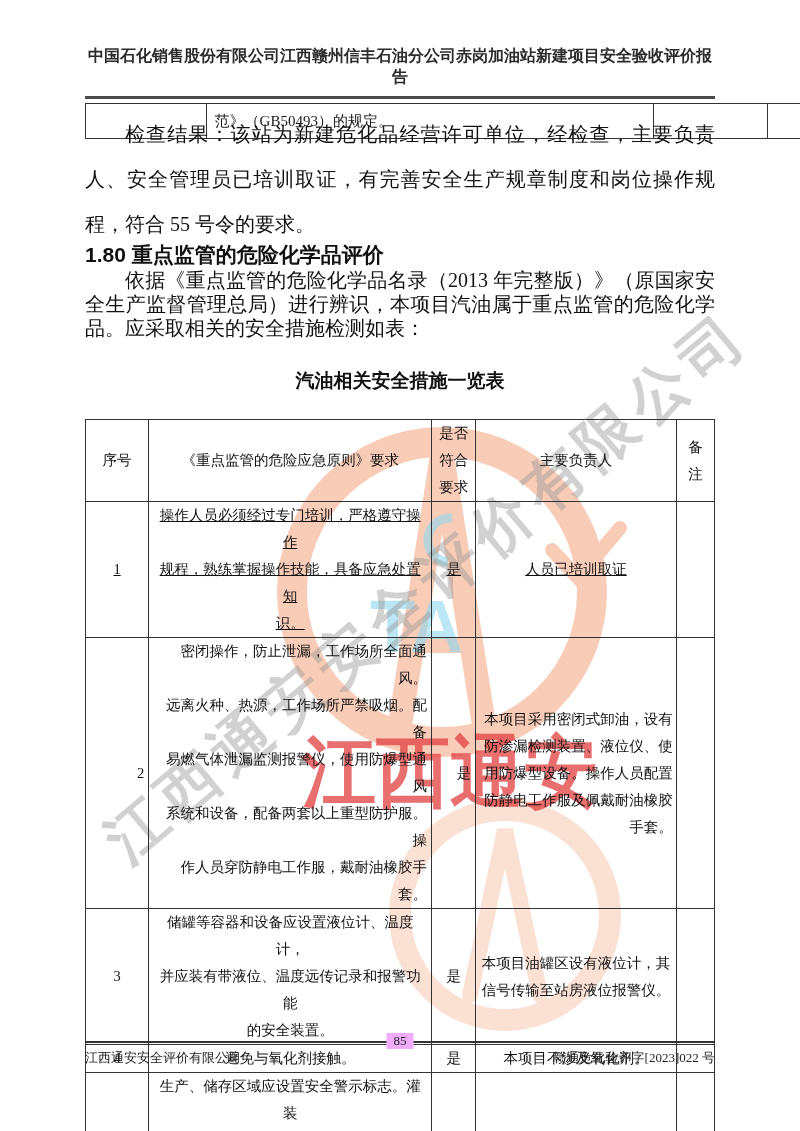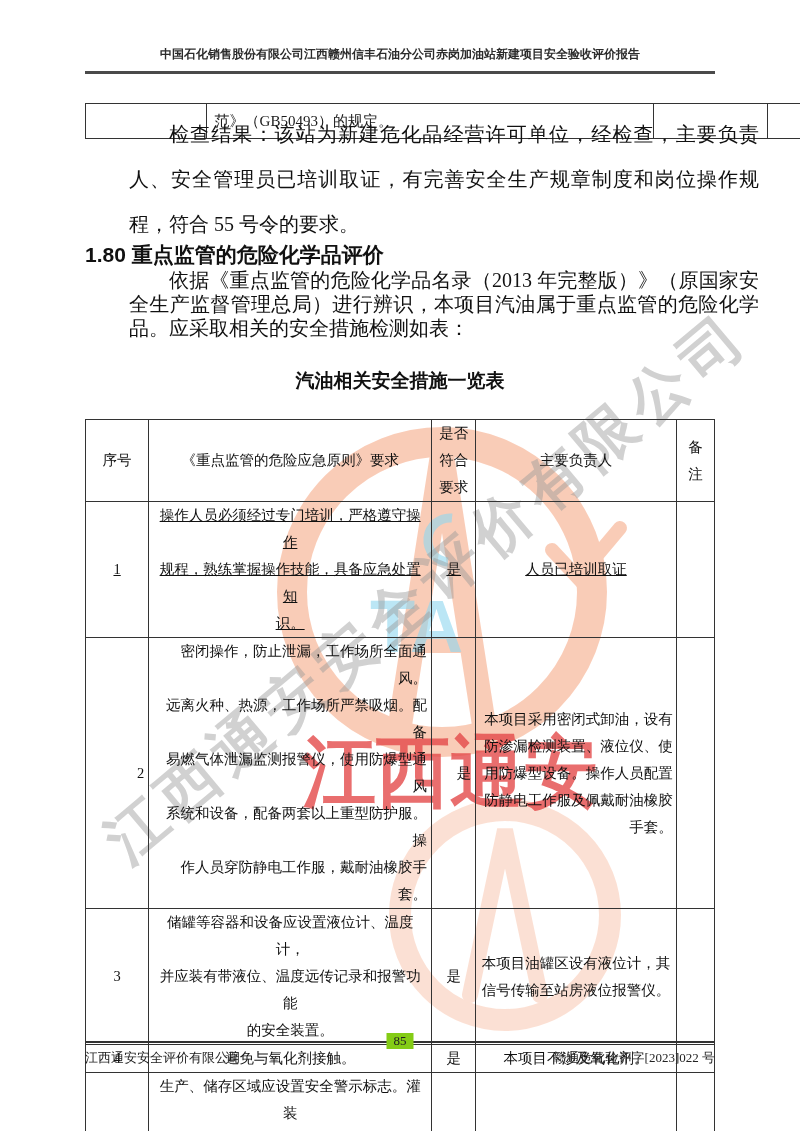--- a/index.html
+++ b/index.html
@@ -11,37 +11,36 @@
     overflow:hidden;
     font-family:"Liberation Serif","DejaVu Serif",serif;
     color:#1a1a1a;
   }
   .wm-layer{position:absolute;inset:0;z-index:0;pointer-events:none;}
   .content{position:absolute;inset:0;z-index:1;}
 
   
   .doc-header{
     position:absolute;top:46px;left:85px;width:630px;
-    text-align:center;font-size:12px;font-weight:bold;color:#2b2b2b;
+    text-align:center;font-size:16px;font-weight:bold;color:#2b2b2b;
     padding-bottom:8px;border-bottom:3px solid #4a4a4a;
   }
 
   
   table{border-collapse:collapse;table-layout:fixed;}
   td{border:1.5px solid #333;vertical-align:middle;padding:0 4px;}
   .frag-table{position:absolute;top:103px;left:85px;width:728px;border-radius:10px;}
   .frag-table td{height:34px;font-size:15px;}
   .frag-table .t-left{text-align:left;padding-left:8px;}
 
   
   .para{
     position:absolute;left:85px;width:630px;
     font-size:20px;line-height:45px;text-align:justify;text-indent:2em;
     color:#111;
-    margin-left:44px;
   }
   .p1{top:112px;}
   .p2{top:268px;line-height:24px;}
   .sec-heading{
     position:absolute;top:241px;left:85px;width:630px;
     font-family:"Liberation Sans","DejaVu Sans",sans-serif;
     font-size:21px;font-weight:bold;color:#111;
   }
   .table-title{
     position:absolute;top:368px;left:85px;width:630px;
@@ -66,21 +65,21 @@
 
   
   .doc-footer{
     position:absolute;top:1041px;left:85px;width:630px;
     border-top:2px solid #333;
     font-size:13px;color:#222;
   }
   .doc-footer .frow{display:flex;justify-content:space-between;padding-top:6px;}
   .page-num{
     position:absolute;left:50%;transform:translateX(-50%);
-    top:-10px;background:#84cc16;padding:0 7px;font-size:13px;
+    top:-10px;background:#f0abfc;padding:0 7px;font-size:13px;
   }
   .wm-sans{font-family:"Liberation Sans","DejaVu Sans",sans-serif;}
 </style>
 </head>
 <body>
 
 <div class="page">
 
   <svg class="wm-layer" width="800" height="1131" viewBox="0 0 800 1131">
 

